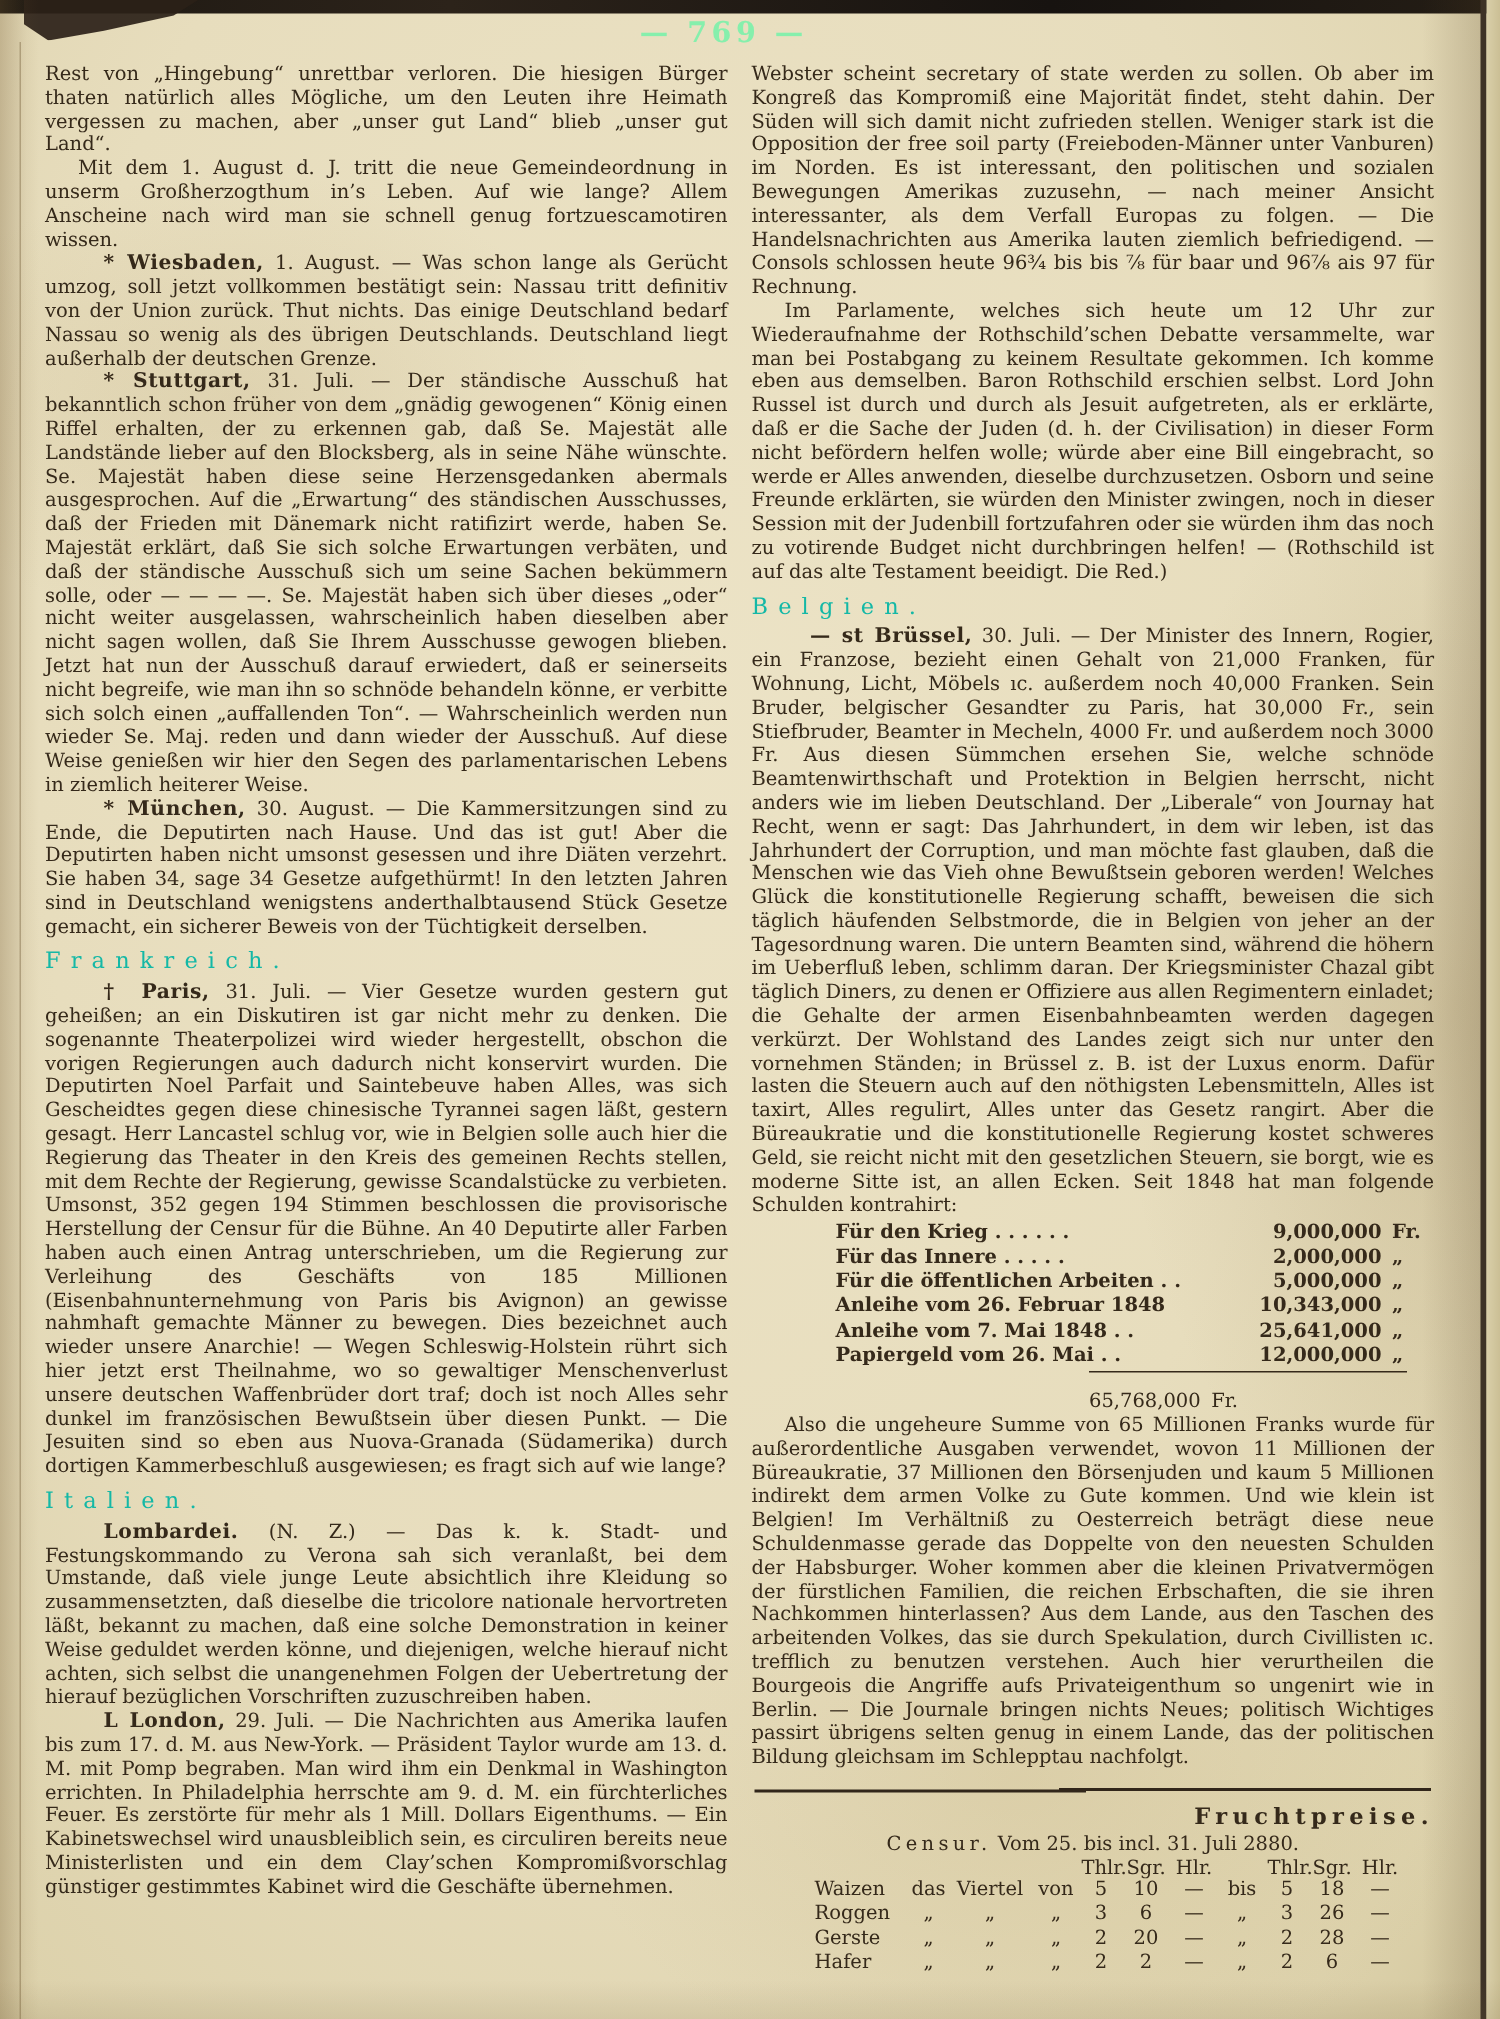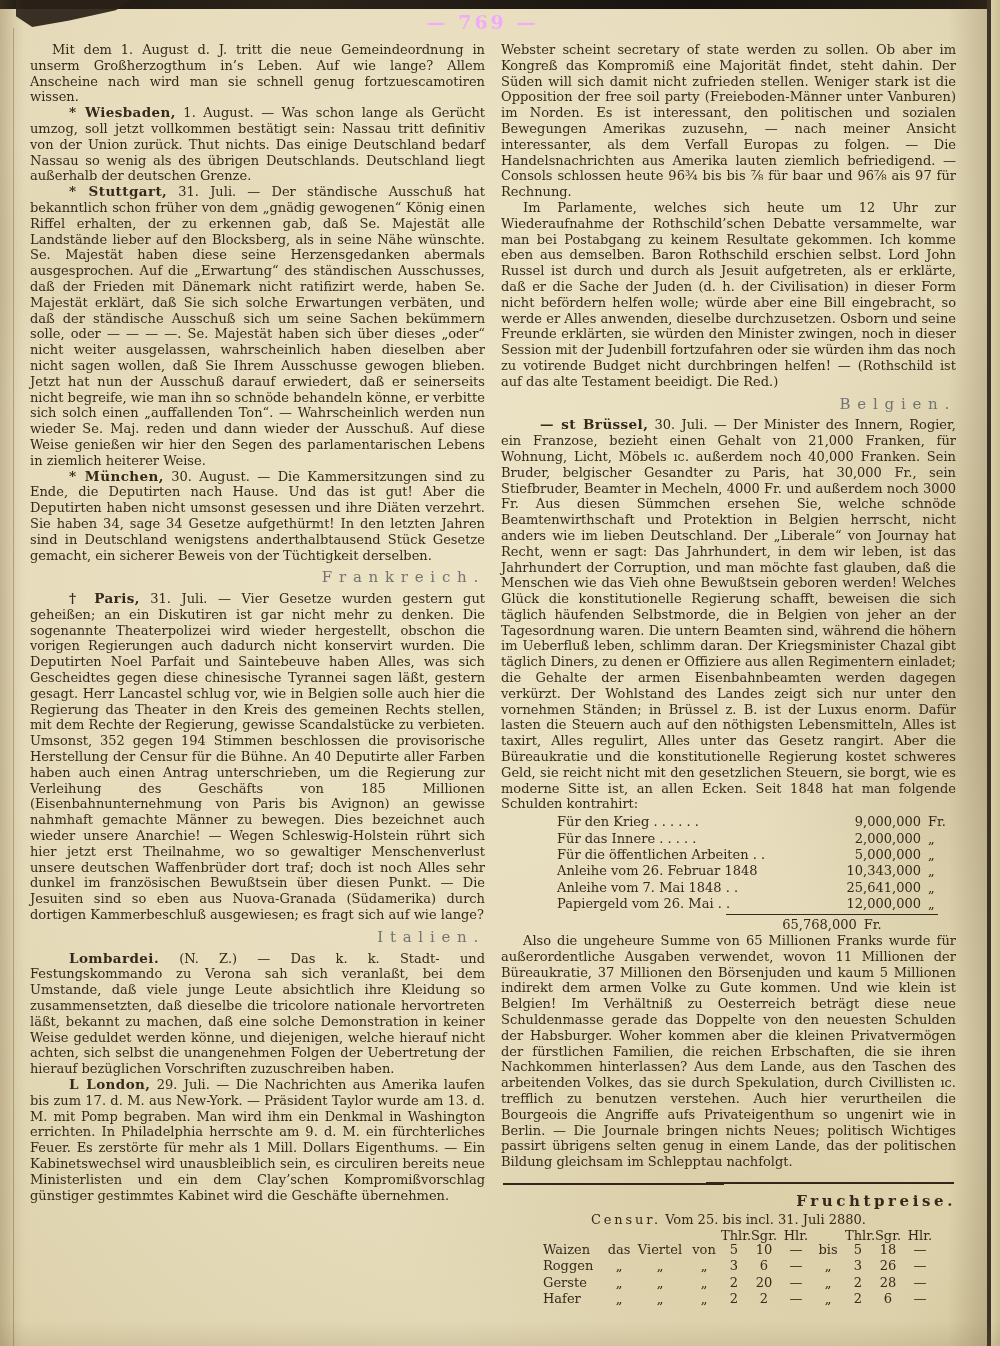--- a/index.html
+++ b/index.html
@@ -26,43 +26,43 @@
   .right-edge-outer{position:absolute;top:0;bottom:0;left:991px;right:0;
     background:linear-gradient(to right,#d9cfa9,#cbbf95);}
   .left-edge{position:absolute;top:0;bottom:0;left:0;width:26px;
     background:linear-gradient(to right,rgba(118,92,52,0.30),rgba(118,92,52,0.06) 68%,rgba(118,92,52,0));}
   .left-edge-line{position:absolute;top:28px;bottom:0;left:13px;width:1px;background:rgba(108,84,48,0.38);}
   .bottom-vignette{position:absolute;left:0;right:0;bottom:0;height:26px;
     background:linear-gradient(to top,rgba(120,100,60,0.14),rgba(120,100,60,0));}
 
   .page-header{
     position:absolute;top:11px;left:0;width:965px;text-align:center;
-    font-size:19px;font-weight:bold;letter-spacing:3px;color:#f0abfc;
+    font-size:19px;font-weight:bold;letter-spacing:3px;color:#86efac;
   }
   .content{
     position:absolute;top:42px;left:30px;width:926px;
     display:flex;gap:16px;color:#35291a;
   }
   .col{width:455px;font-size:13px;line-height:15.8px;text-align:justify;}
   .col p{margin:0;text-indent:22px;}
   .col p.flush{text-indent:0;}
   .lead{font-weight:bold;font-size:13.5px;letter-spacing:0.03em;margin-left:17px;}
   .section-heading{
-    text-align:right;letter-spacing:0.45em;font-size:15px;
-    margin:7px 0 5px;color:#737373;
+    text-align:left;letter-spacing:0.45em;font-size:15px;
+    margin:7px 0 5px;color:#14b8a6;
   }
   
   .debts{margin:2px 0 0 56px;line-height:16.4px;}
-  .debt-row{display:flex;}
+  .debt-row{display:flex;font-weight:bold;}
   .debt-label{flex:1;}
   .debt-amount{width:90px;text-align:right;}
   .debt-cur{width:28px;text-align:left;padding-left:7px;}
   .debt-total-wrap{width:212px;margin-left:auto;margin-right:18px;
-    border-top:1.6px solid #35291a;margin-top:1px;padding-top:2px;
-    display:flex;justify-content:center;gap:7px;}
+    border-top:1.6px solid #35291a;margin-top:1px;padding-top:12px;
+    display:flex;justify-content:flex-start;gap:7px;}
   
   .fp{margin-top:12px;}
   .fp-divider{position:relative;height:6px;margin:4px 2px 6px 2px;}
   .fp-divider .seg1{position:absolute;left:0;top:1px;width:49%;height:2.2px;background:#31261a;}
   .fp-divider .seg2{position:absolute;left:45%;top:0;width:55%;height:2.2px;background:#31261a;}
   .fp-heading{text-align:right;font-weight:bold;font-size:15px;letter-spacing:0.24em;margin:2px 0 2px;}
   .fp-sub{text-align:center;font-size:13px;margin:0 0 1px;}
   .fp-sub .place{letter-spacing:0.22em;}
   .fp-table{margin-left:42px;font-size:13px;}
   .fp-grid{display:grid;grid-template-columns:62px 28px 54px 34px 26px 34px 30px 34px 26px 34px 30px;
@@ -84,20 +84,21 @@
 <div class="right-shading"></div>
 <div class="right-edge-line"></div>
 <div class="right-edge-outer"></div>
 <div class="bottom-vignette"></div>
 
 <div class="page-header">— 769 —</div>
 
 <div class="content">
 
   <div class="col">
+    <p class="flush">Rest von „Hingebung“ unrettbar verloren. Die hiesigen Bürger thaten natürlich alles Mögliche, um den Leuten ihre Heimath vergessen zu machen, aber „unser gut Land“ blieb „unser gut Land“.</p>
     <p>Mit dem 1. August d. J. tritt die neue Gemeindeordnung in unserm Großherzogthum in’s Leben. Auf wie lange? Allem Anscheine nach wird man sie schnell genug fortzuescamotiren wissen.</p>
     <p><span class="lead">* Wiesbaden,</span><span> 1. August. — Was schon lange als Gerücht umzog, soll jetzt vollkommen bestätigt sein: Nassau tritt definitiv von der Union zurück. Thut nichts. Das einige Deutschland bedarf Nassau so wenig als des übrigen Deutschlands. Deutschland liegt außerhalb der deutschen Grenze.</span></p>
     <p><span class="lead">* Stuttgart,</span><span> 31. Juli. — Der ständische Ausschuß hat bekanntlich schon früher von dem „gnädig gewogenen“ König einen Riffel erhalten, der zu erkennen gab, daß Se. Majestät alle Landstände lieber auf den Blocksberg, als in seine Nähe wünschte. Se. Majestät haben diese seine Herzensgedanken abermals ausgesprochen. Auf die „Erwartung“ des ständischen Ausschusses, daß der Frieden mit Dänemark nicht ratifizirt werde, haben Se. Majestät erklärt, daß Sie sich solche Erwartungen verbäten, und daß der ständische Ausschuß sich um seine Sachen bekümmern solle, oder — — — —. Se. Majestät haben sich über dieses „oder“ nicht weiter ausgelassen, wahrscheinlich haben dieselben aber nicht sagen wollen, daß Sie Ihrem Ausschusse gewogen blieben. Jetzt hat nun der Ausschuß darauf erwiedert, daß er seinerseits nicht begreife, wie man ihn so schnöde behandeln könne, er verbitte sich solch einen „auffallenden Ton“. — Wahrscheinlich werden nun wieder Se. Maj. reden und dann wieder der Ausschuß. Auf diese Weise genießen wir hier den Segen des parlamentarischen Lebens in ziemlich heiterer Weise.</span></p>
     <p><span class="lead">* München,</span><span> 30. August. — Die Kammersitzungen sind zu Ende, die Deputirten nach Hause. Und das ist gut! Aber die Deputirten haben nicht umsonst gesessen und ihre Diäten verzehrt. Sie haben 34, sage 34 Gesetze aufgethürmt! In den letzten Jahren sind in Deutschland wenigstens anderthalbtausend Stück Gesetze gemacht, ein sicherer Beweis von der Tüchtigkeit derselben.</span></p>
     <div class="section-heading">Frankreich.</div>
     <p><span class="lead">† Paris,</span><span> 31. Juli. — Vier Gesetze wurden gestern gut geheißen; an ein Diskutiren ist gar nicht mehr zu denken. Die sogenannte Theaterpolizei wird wieder hergestellt, obschon die vorigen Regierungen auch dadurch nicht konservirt wurden. Die Deputirten Noel Parfait und Saintebeuve haben Alles, was sich Gescheidtes gegen diese chinesische Tyrannei sagen läßt, gestern gesagt. Herr Lancastel schlug vor, wie in Belgien solle auch hier die Regierung das Theater in den Kreis des gemeinen Rechts stellen, mit dem Rechte der Regierung, gewisse Scandalstücke zu verbieten. Umsonst, 352 gegen 194 Stimmen beschlossen die provisorische Herstellung der Censur für die Bühne. An 40 Deputirte aller Farben haben auch einen Antrag unterschrieben, um die Regierung zur Verleihung des Geschäfts von 185 Millionen (Eisenbahnunternehmung von Paris bis Avignon) an gewisse nahmhaft gemachte Männer zu bewegen. Dies bezeichnet auch wieder unsere Anarchie! — Wegen Schleswig-Holstein rührt sich hier jetzt erst Theilnahme, wo so gewaltiger Menschenverlust unsere deutschen Waffenbrüder dort traf; doch ist noch Alles sehr dunkel im französischen Bewußtsein über diesen Punkt. — Die Jesuiten sind so eben aus Nuova-Granada (Südamerika) durch dortigen Kammerbeschluß ausgewiesen; es fragt sich auf wie lange?</span></p>
     <div class="section-heading">Italien.</div>
     <p><span class="lead">Lombardei.</span><span> (N. Z.) — Das k. k. Stadt- und Festungskommando zu Verona sah sich veranlaßt, bei dem Umstande, daß viele junge Leute absichtlich ihre Kleidung so zusammensetzten, daß dieselbe die tricolore nationale hervortreten läßt, bekannt zu machen, daß eine solche Demonstration in keiner Weise geduldet werden könne, und diejenigen, welche hierauf nicht achten, sich selbst die unangenehmen Folgen der Uebertretung der hierauf bezüglichen Vorschriften zuzuschreiben haben.</span></p>
     <p><span class="lead">L London,</span><span> 29. Juli. — Die Nachrichten aus Amerika laufen bis zum 17. d. M. aus New-York. — Präsident Taylor wurde am 13. d. M. mit Pomp begraben. Man wird ihm ein Denkmal in Washington errichten. In Philadelphia herrschte am 9. d. M. ein fürchterliches Feuer. Es zerstörte für mehr als 1 Mill. Dollars Eigenthums. — Ein Kabinetswechsel wird unausbleiblich sein, es circuliren bereits neue Ministerlisten und ein dem Clay’schen Kompromißvorschlag günstiger gestimmtes Kabinet wird die Geschäfte übernehmen.</span></p>
   </div>

